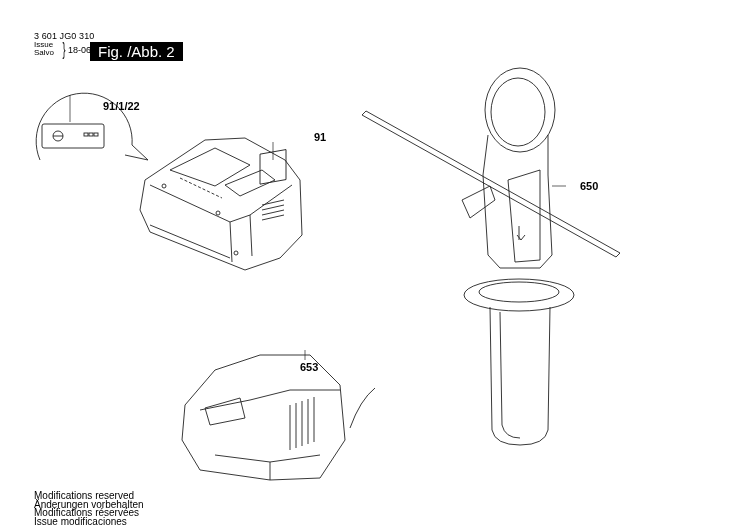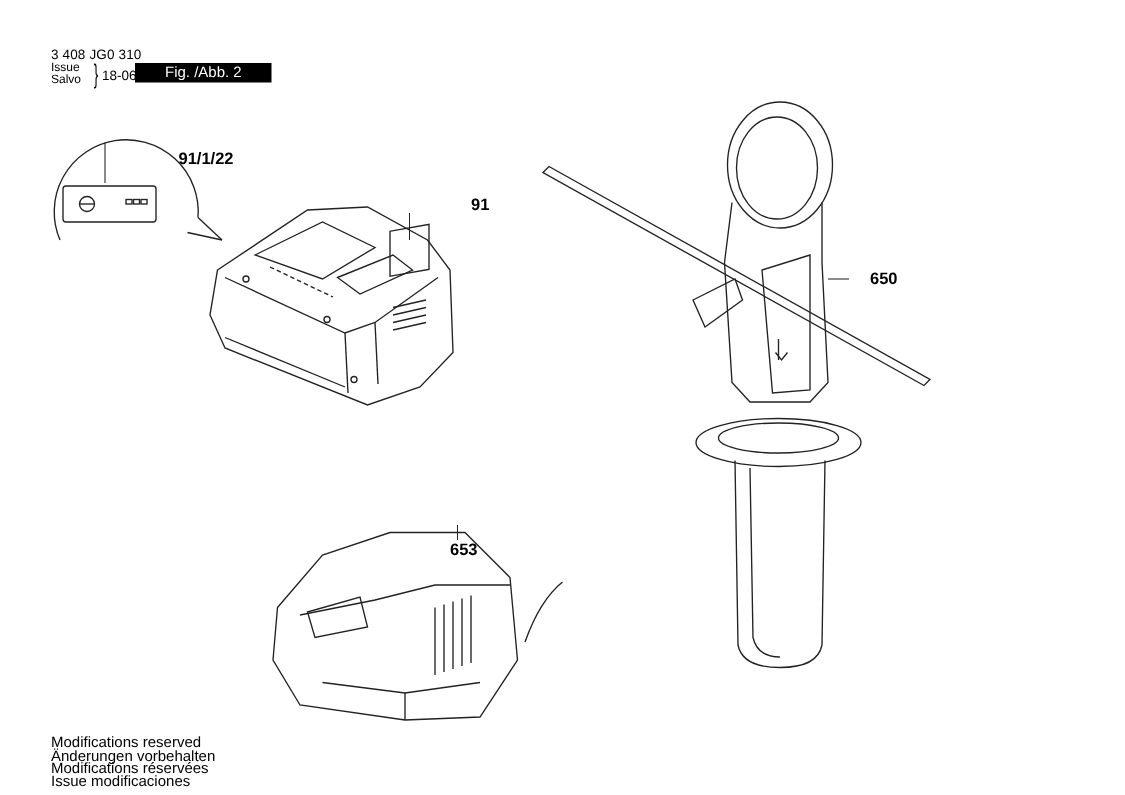--- a/index.html
+++ b/index.html
@@ -1,29 +1,29 @@
 <!DOCTYPE html>
 <html><head>
 <meta charset="utf-8">
 <style>
   html,body{margin:0;padding:0;background:#fff;}
   body{width:750px;height:530px;position:relative;overflow:hidden;font-family:"Liberation Sans",sans-serif;color:#000;}
   .hdr-code{position:absolute;left:34px;top:31px;font-size:9px;letter-spacing:0.1px;}
   .hdr-issue{position:absolute;left:34px;top:41px;font-size:8px;line-height:8px;text-align:left;width:27px;}
   .hdr-brace{position:absolute;left:61px;top:40px;font-size:18px;line-height:18px;transform:scaleX(0.5);}
   .hdr-date{position:absolute;left:68px;top:45px;font-size:9px;}
-  .hdr-fig{position:absolute;left:90px;top:42px;background:#000;color:#fff;font-size:10px;padding:1px 20px;}
+  .hdr-fig{position:absolute;left:90px;top:42px;background:#000;color:#fff;font-size:15px;padding:1px 8px;}
   .footer{position:absolute;left:34px;top:492px;font-size:10px;line-height:8.5px;}
   .label{position:absolute;font-size:11px;font-weight:bold;}
   svg{position:absolute;left:0;top:0;}
 </style>
 </head>
 <body>
 
-<div class="hdr-code">3 408 JG0 310</div>
+<div class="hdr-code">3 601 JG0 310</div>
 <div class="hdr-issue">
   <div>Issue</div>
   <div>Salvo</div>
 </div>
 <div class="hdr-brace">}</div>
 <div class="hdr-date">18-06-04</div>
 <div class="hdr-fig">Fig. /Abb. 2</div>
 
 <svg width="750" height="530" viewBox="0 0 750 530" fill="none" stroke="#222" stroke-width="0.9">
 
@@ -91,21 +91,21 @@
     <line x1="290" y1="405" x2="290" y2="450"></line>
     <line x1="296" y1="403" x2="296" y2="448"></line>
     <line x1="302" y1="401" x2="302" y2="446"></line>
     <line x1="308" y1="399" x2="308" y2="444"></line>
     <line x1="314" y1="397" x2="314" y2="442"></line>
     <path d="M350,428 Q360,400 375,388"></path>
     <line x1="305" y1="360" x2="305" y2="350" stroke-width="0.7"></line>
   </g>
 </svg>
 
-<div class="label" style="left:75px;top:100px;padding-left:44px;">91/1/22</div>
+<div class="label" style="left:59px;top:100px;padding-left:44px;">91/1/22</div>
 <div class="label" style="left:266px;top:131px;margin-left:48px;">91</div>
 <div class="label" style="left:567px;top:180px;margin-left:13px;">650</div>
 <div class="label" style="left:300px;top:332px;margin-top:29px;">653</div>
 
 <div class="footer">
   <div>Modifications reserved</div>
   <div>Änderungen vorbehalten</div>
   <div>Modifications réservées</div>
   <div>Issue modificaciones</div>
 </div>

